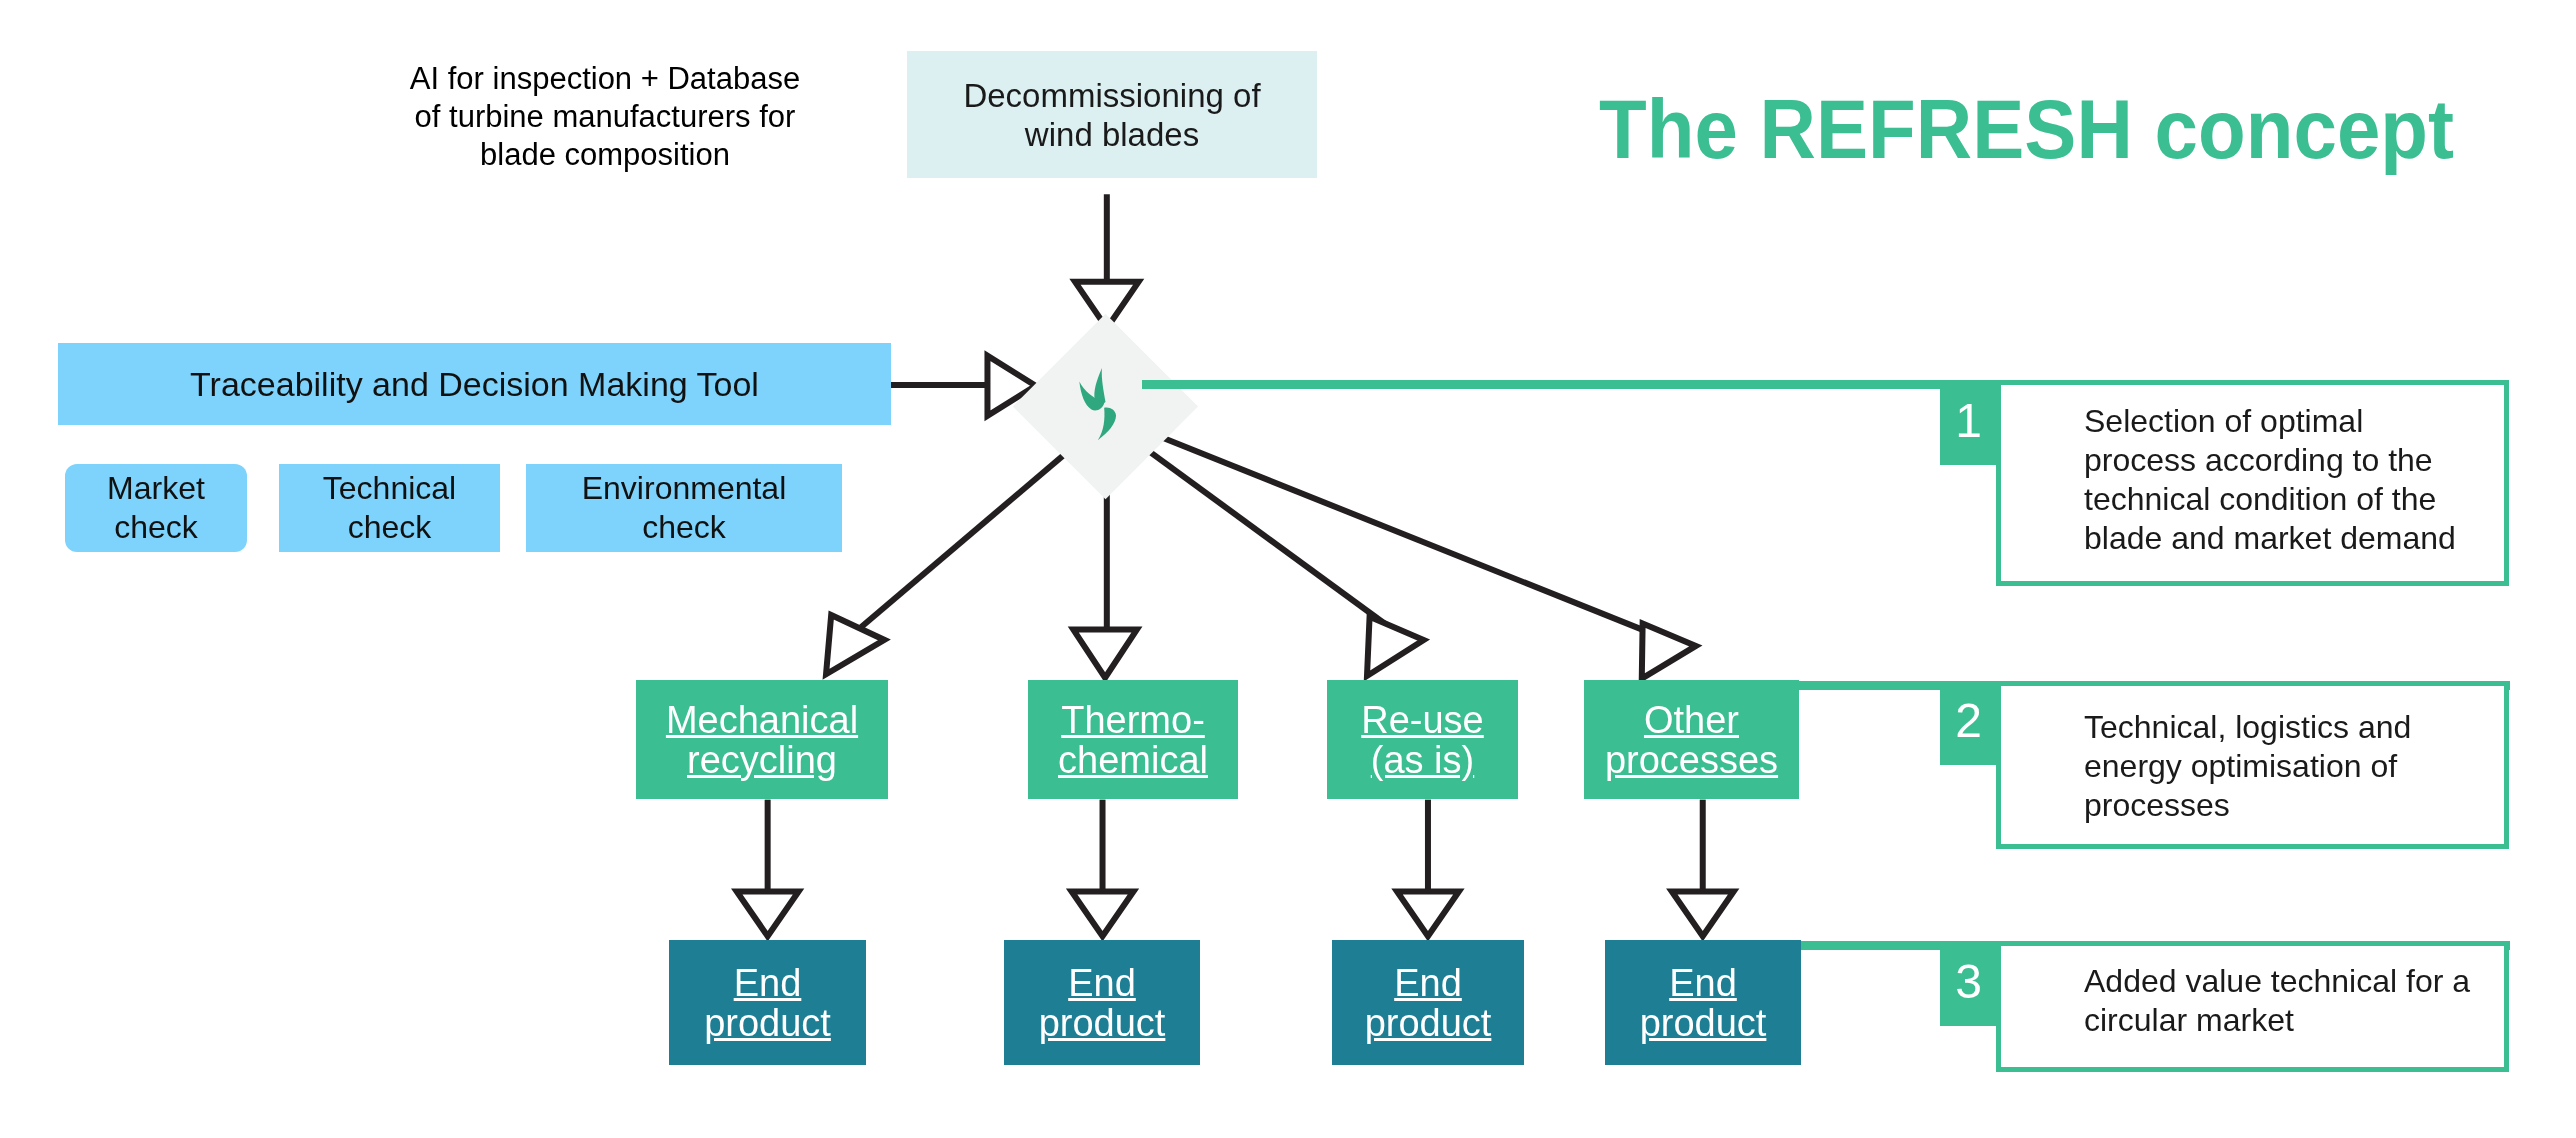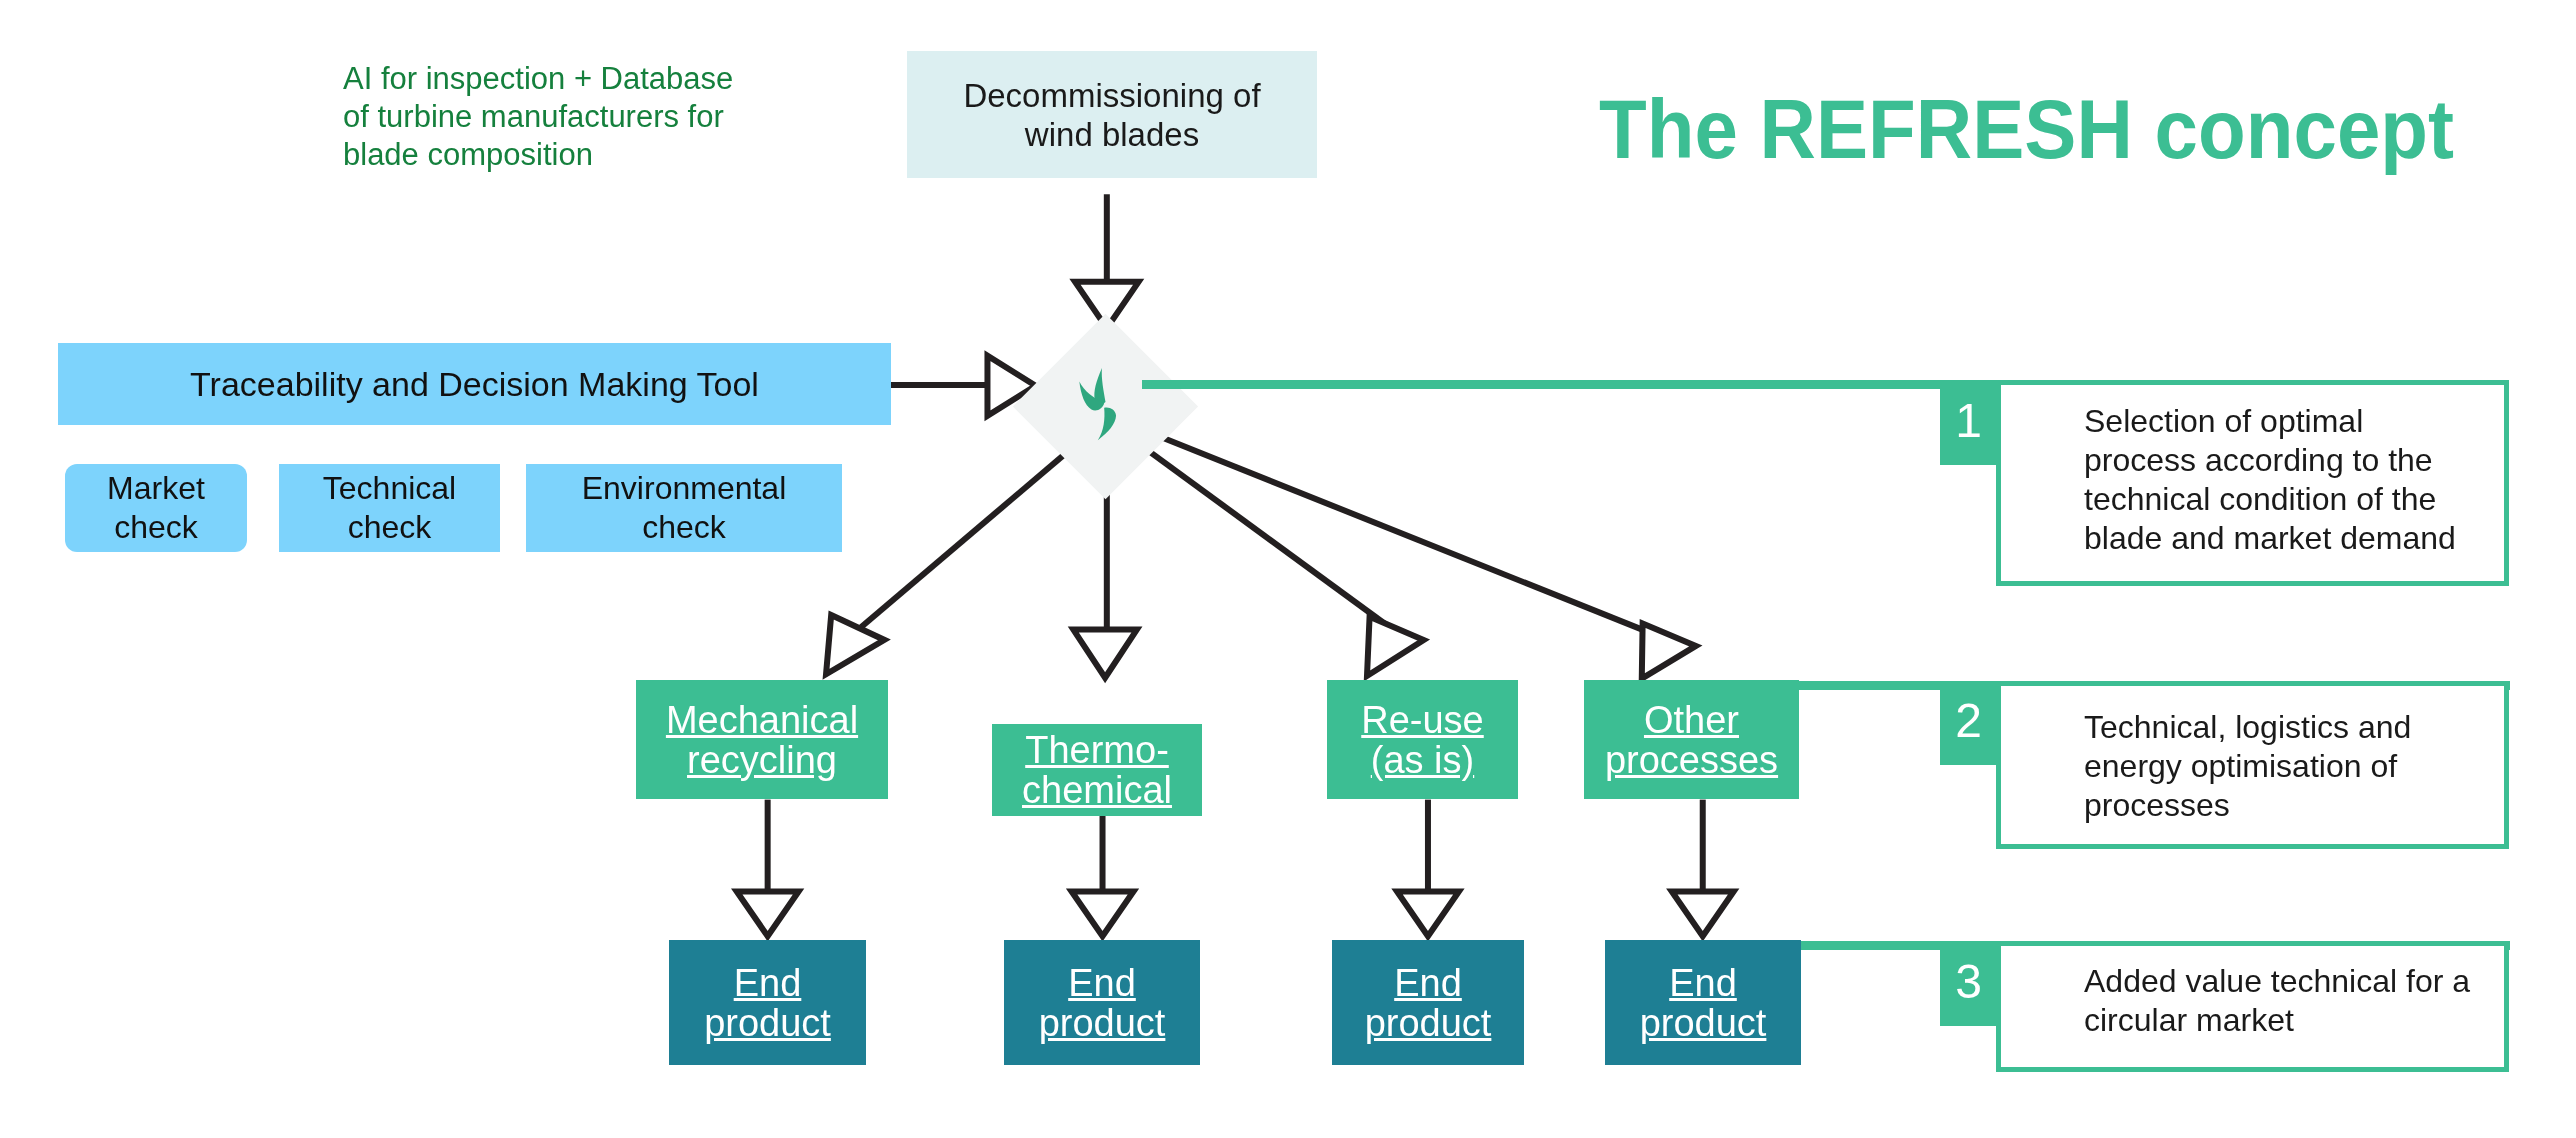--- a/index.html
+++ b/index.html
@@ -17,24 +17,24 @@
     font-size:84px;
     line-height:94px;
     letter-spacing:0px;
     transform:scaleX(0.93);
     transform-origin:left center;
     white-space:nowrap;
   }
 
   
   .plain-text{
-    color:#15803d;
+    color:#000000;
     font-size:31px;
     line-height:38px;
-    text-align:left;
+    text-align:center;
     white-space:pre-line;
   }
 
   
   .box{
     display:flex;align-items:center;justify-content:center;
     text-align:center;
     white-space:pre-line;
   }
   .box-lightblue{ background:#DCEFF1; color:#1a1a1a; font-size:33px; line-height:39px;}
@@ -141,21 +141,21 @@
   <svg class="abs" id="turbine" viewBox="0 0 100 100" xmlns="http://www.w3.org/2000/svg">
     <g fill="#2FA77F">
       <path d="M50 46 C48 34 45 20 46 8 C40 22 36 34 38 44 C40 50 46 50 50 46 Z"></path>
       <path d="M53 50 C63 43 76 37 88 38 C74 32 62 30 54 34 C48 38 49 46 53 50 Z" transform="rotate(120 50 50)"></path>
       <path d="M53 50 C63 43 76 37 88 38 C74 32 62 30 54 34 C48 38 49 46 53 50 Z" transform="rotate(240 50 50)"></path>
     </g>
   </svg>
 
   <div class="abs box box-green f38" style="left:636px;top:680px;width:252px;height:119px;">Mechanical
 recycling</div>
-  <div class="abs box box-green f38" style="left:992px;top:680px;width:210px;height:92px;margin-top:44px;">Thermo-
+  <div class="abs box box-green f38" style="left:1028px;top:680px;width:210px;height:119px;">Thermo-
 chemical</div>
   <div class="abs box box-green f38" style="left:1327px;top:680px;width:191px;height:119px;">Re-use
 (as is)</div>
   <div class="abs box box-green f38" style="left:1584px;top:680px;width:215px;height:119px;">Other
 processes</div>
 
   <div class="abs box box-teal f38" style="left:669px;top:940px;width:197px;height:125px;">End
 product</div>
   <div class="abs box box-teal f38" style="left:1004px;top:940px;width:196px;height:125px;">End
 product</div>

